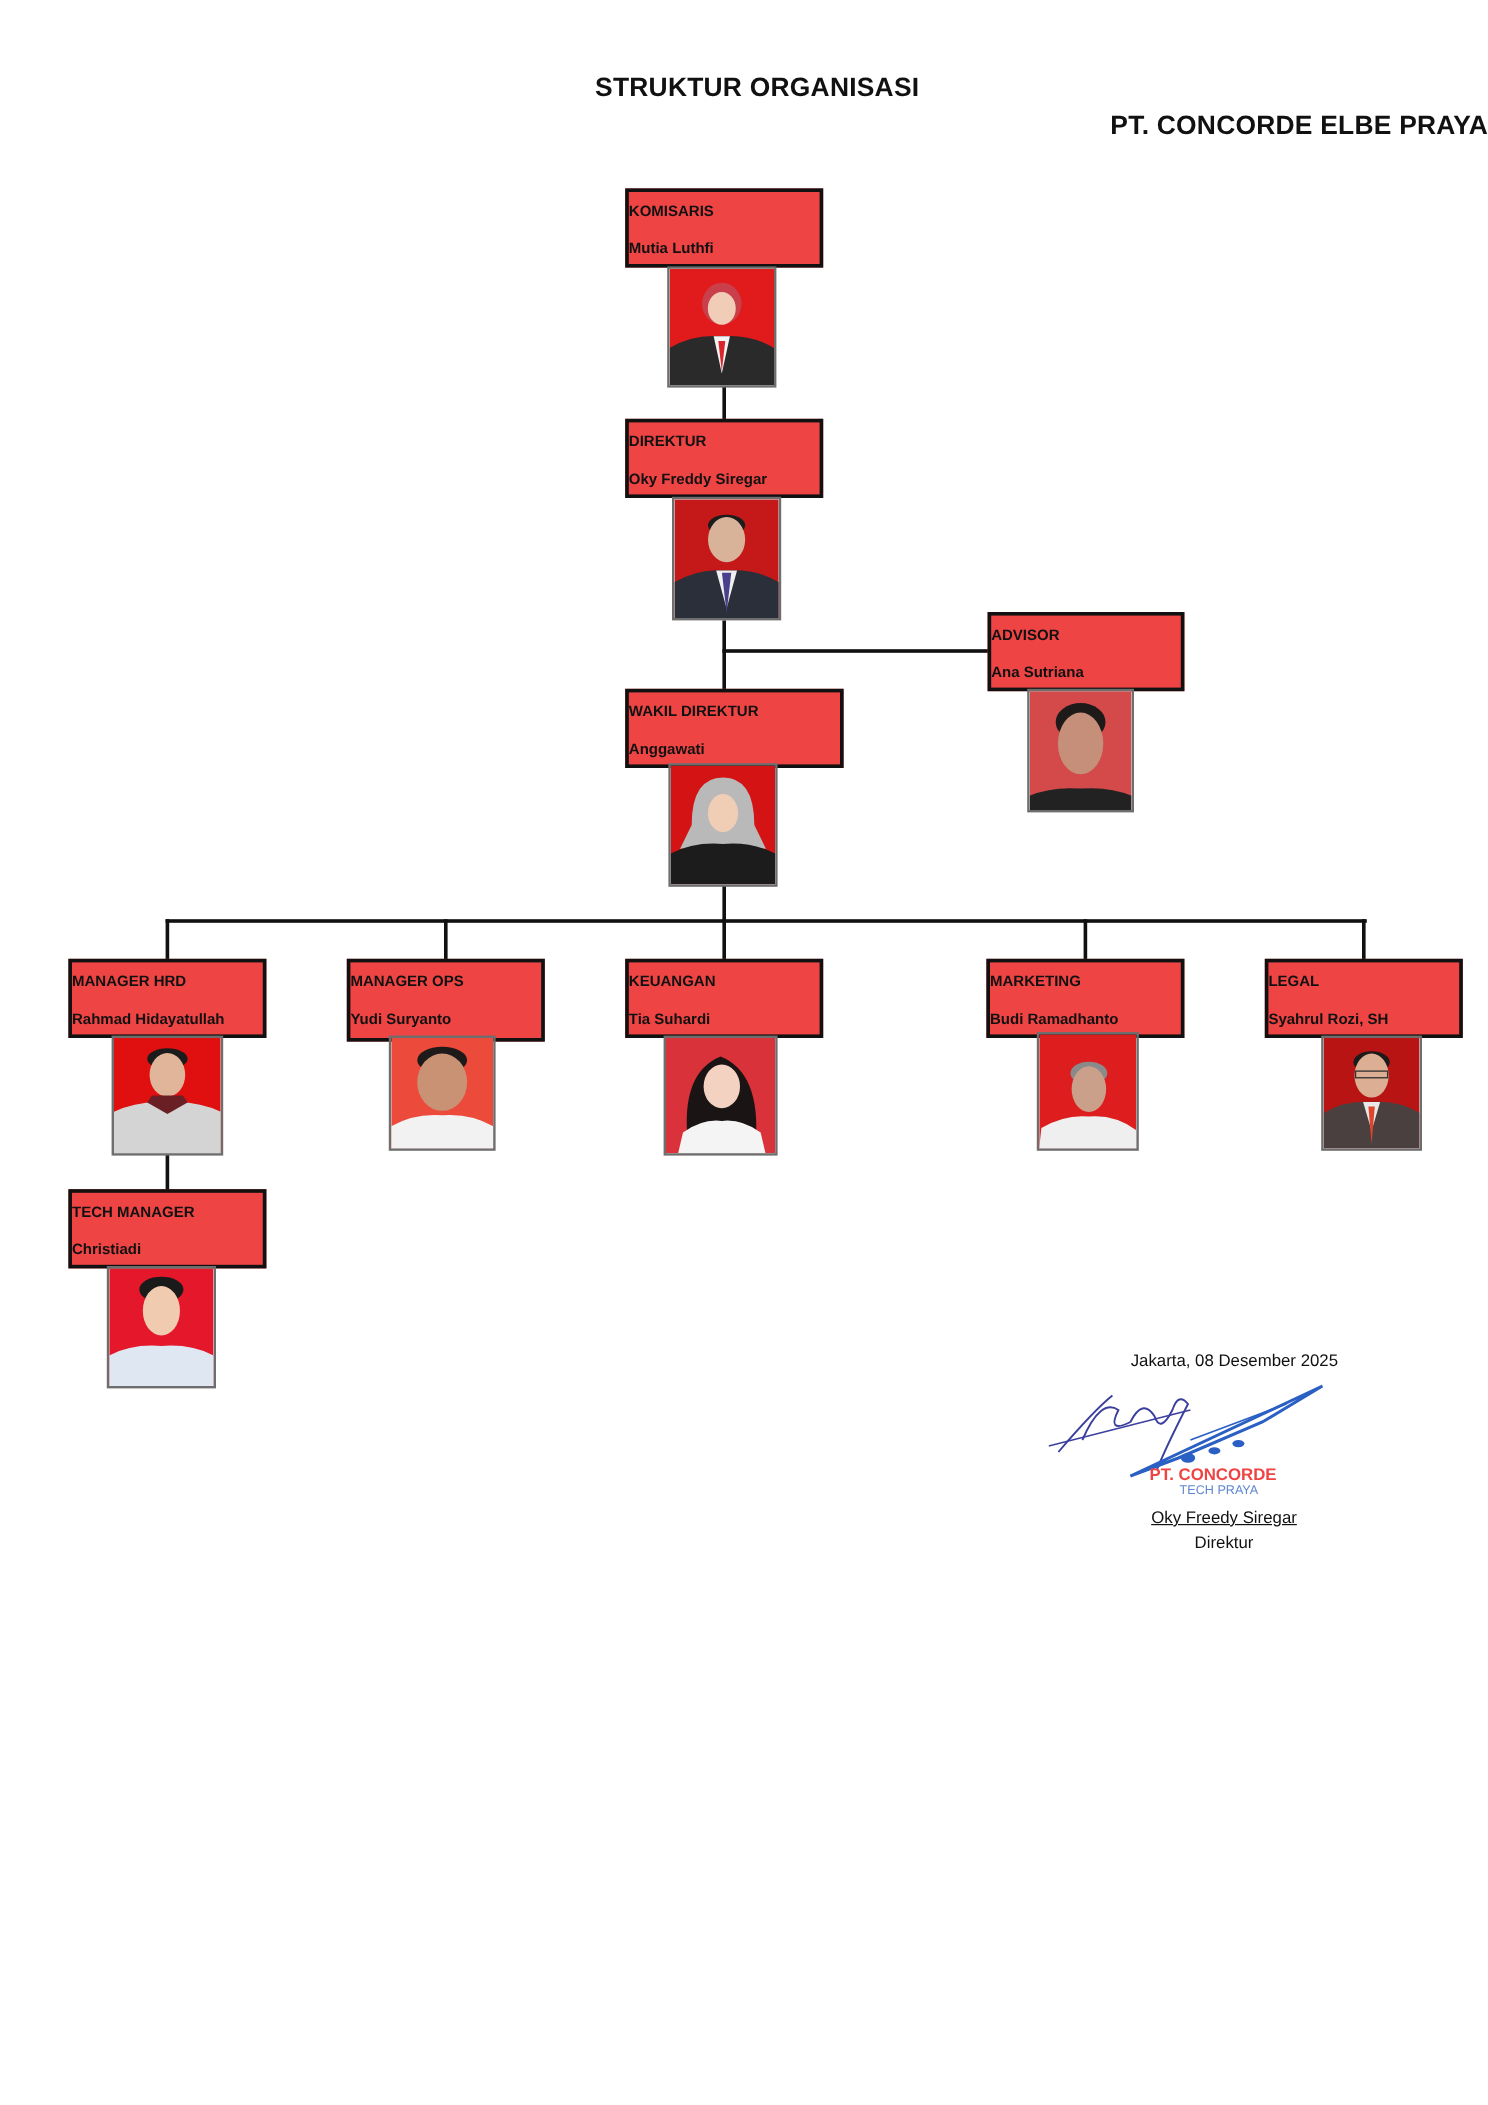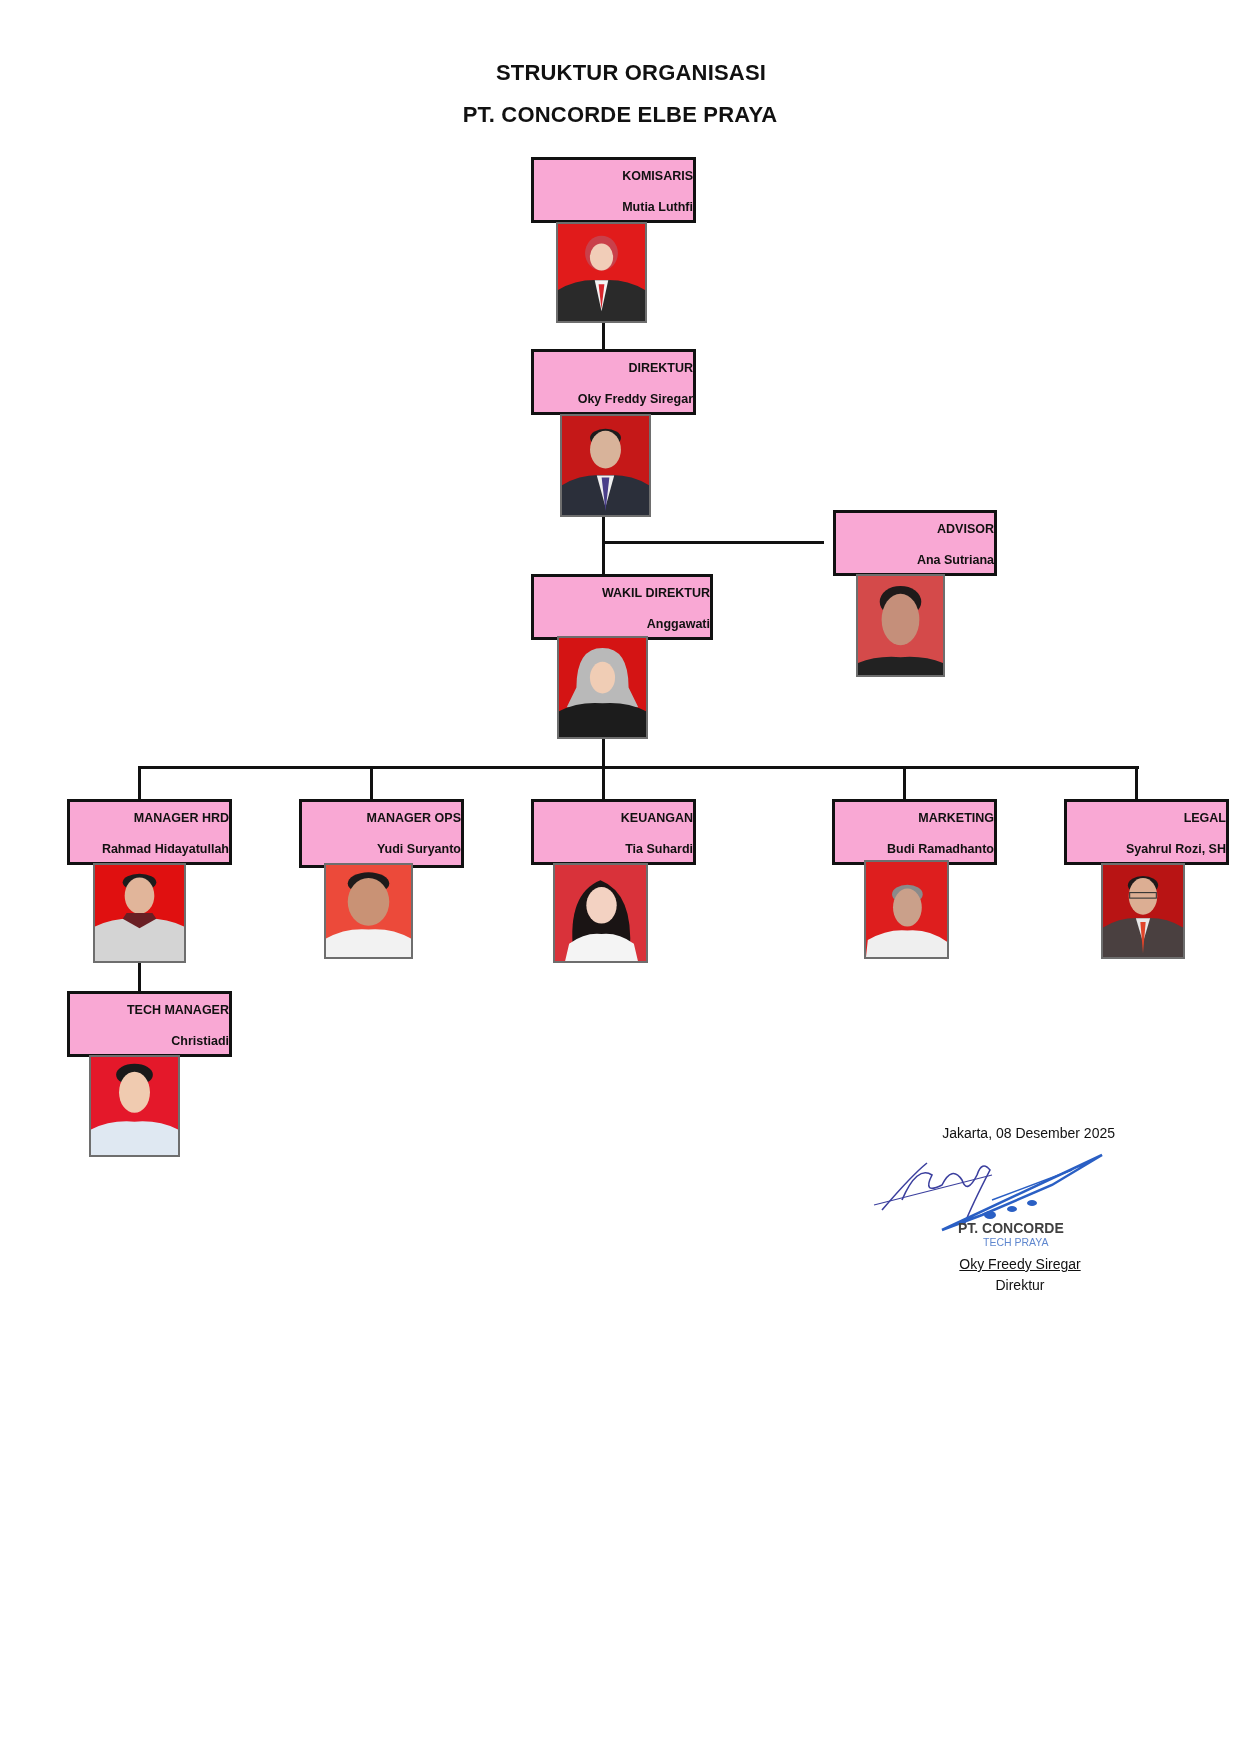--- a/index.html
+++ b/index.html
@@ -2,34 +2,34 @@
 <html><head>
 <meta charset="utf-8">
 <style>
   html, body { margin: 0; padding: 0; background: #ffffff; }
   body { width: 1240px; height: 1754px; position: relative; overflow: hidden;
          font-family: "Liberation Sans", "DejaVu Sans", sans-serif; color: #111; }
   .title { position: absolute; left: 0; width: 1240px; text-align: center;
            font-weight: bold; font-size: 22px; letter-spacing: 0.2px; color: #111; }
   .line { position: absolute; background: #111; }
   .box { position: absolute; width: 160px; height: 62px; border: 3px solid #111;
-         background: #f9a8d4; box-sizing: border-box; text-align: right; margin-left: 10px; }
+         background: #ef4444; box-sizing: border-box; text-align: left; }
   .box .role { position: absolute; top: 9px; left: 0; right: 0; font-size: 12.5px; font-weight: bold; white-space: nowrap; }
   .box .name { position: absolute; top: 40px; left: 0; right: 0; font-size: 12.5px; font-weight: bold; white-space: nowrap; }
   .photo { position: absolute; box-sizing: border-box; border: 2px solid #6e6e6e; overflow: hidden; }
   .photo svg { width: 100%; height: 100%; display: block; }
   .sig { position: absolute; font-size: 14px; color: #111; text-align: center; }
   .sig-name { text-decoration: underline; }
-  .logo-text { position: absolute; font-weight: bold; color: #404040; }
+  .logo-text { position: absolute; font-weight: bold; color: #ef4444; }
 </style>
 </head>
 <body>
 
 <div class="title" style="top:60px;padding-left:11px;">STRUKTUR ORGANISASI</div>
-<div class="title" style="top:102px;">PT. CONCORDE ELBE PRAYA</div>
+<div class="title" style="top:92px;text-align:right;">PT. CONCORDE ELBE PRAYA</div>
 
 <div class="line" style="left:602px; top:322px; width:3px; height:28px;"></div>
 <div class="line" style="left:602px; top:517px; width:3px; height:58px;"></div>
 <div class="line" style="left:602px; top:541px; width:222px; height:3px;"></div>
 <div class="line" style="left:602px; top:738px; width:3px; height:30px;"></div>
 <div class="line" style="left:138px; top:766px; width:1001px; height:3px;"></div>
 <div class="line" style="left:138px; top:766px; width:3px; height:34px;"></div>
 <div class="line" style="left:370px; top:766px; width:3px; height:34px;"></div>
 <div class="line" style="left:602px; top:766px; width:3px; height:34px;"></div>
 <div class="line" style="left:903px; top:766px; width:3px; height:34px;"></div>

